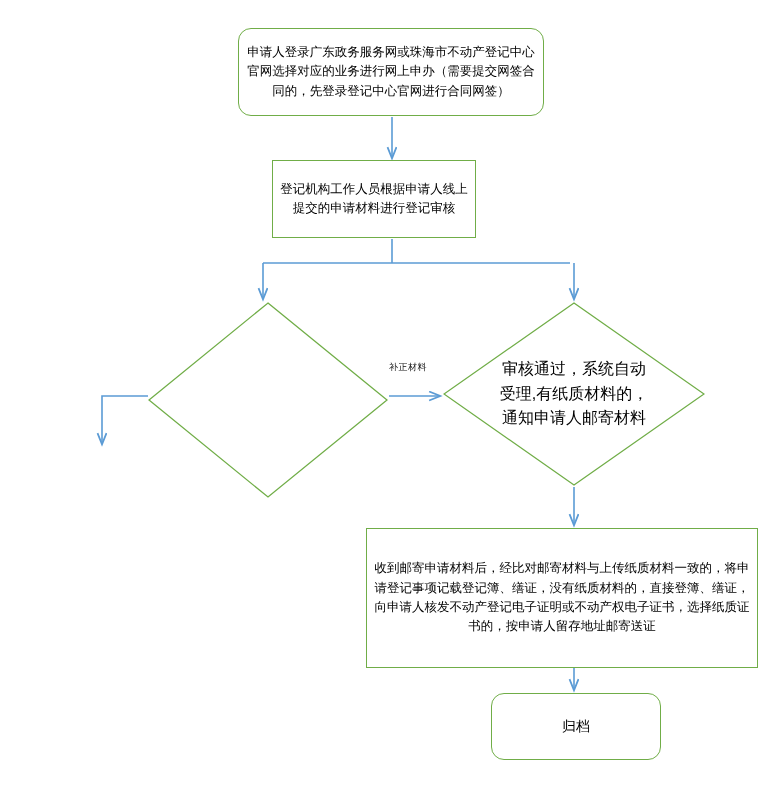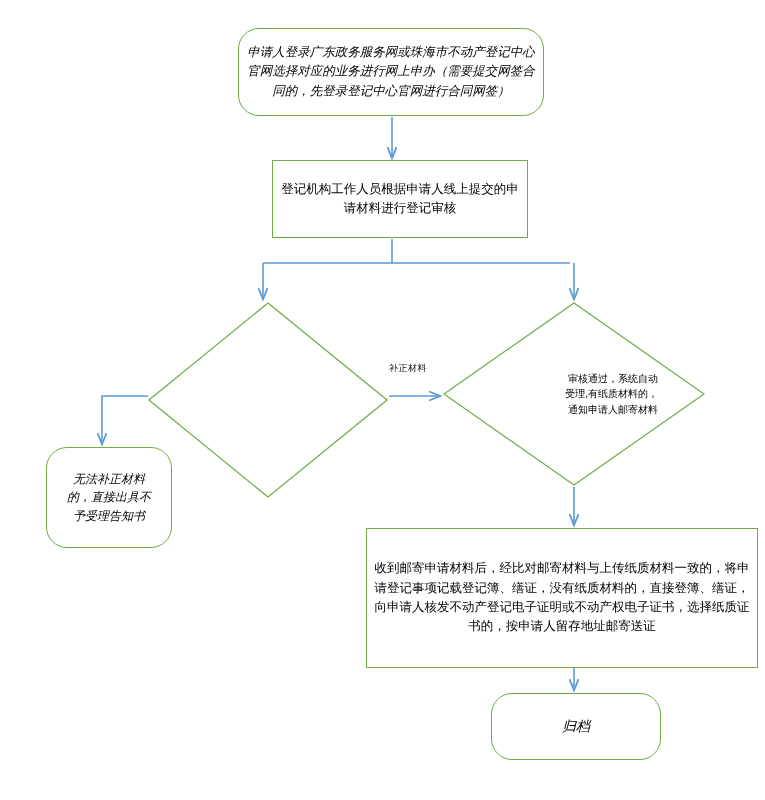--- a/index.html
+++ b/index.html
@@ -44,22 +44,21 @@
     line-height: 1.55;
   }
   .node-text {
     display: block;
     width: 100%;
     white-space: pre-line;
     padding: 0 6px;
     box-sizing: border-box;
   }
   .rounded {
-    border-radius: 21px;
-    font-style: italic;
+    border-radius: 13px;
   }
   .rect {
     border-radius: 0;
   }
   
   .diamond-wrap {
     position: absolute;
     display: flex;
     align-items: center;
     justify-content: center;
@@ -76,29 +75,30 @@
     line-height: 1.55;
     z-index: 2;
   }
   .edge-label {
     position: absolute;
     color: #111111;
     font-size: 9px;
     line-height: 1;
     white-space: nowrap;
     letter-spacing: 0.5px;
+    font-family: Liberation Mono, monospace;
   }
 
   
   #node-apply      { left: 238px; top: 28px;  width: 306px; height: 88px;  font-size: 12.5px; }
-  #node-review     { left: 272px; top: 160px; width: 256px; height: 78px;  font-size: 12.5px; }
+  #node-review     { left: 272px; top: 160px; width: 204px; height: 78px;  font-size: 12.5px; }
   #dia-reject      { left: 148px; top: 302px; width: 240px; height: 196px; }
   #dia-reject .diamond-label  { font-size: 12px; width: 150px; }
   #dia-pass        { left: 443px; top: 302px; width: 262px; height: 184px; }
-  #dia-pass .diamond-label    { font-size: 10px; width: 168px; text-align: right; }
+  #dia-pass .diamond-label    { font-size: 16px; width: 168px; }
   #node-notice     { left: 46px;  top: 447px; width: 126px; height: 101px; font-size: 12px; }
   #node-register   { left: 366px; top: 528px; width: 392px; height: 140px; font-size: 12.5px; }
   #node-archive    { left: 491px; top: 693px; width: 170px; height: 67px;  font-size: 14px; }
   #label-supplement{ left: 389px; top: 364px; }
 </style>
 </head>
 <body>
 
 <div id="flowchart-canvas">
 
@@ -159,25 +159,20 @@
 
   <div class="diamond-wrap" id="dia-pass">
     <svg width="262" height="184" viewBox="0 0 262 184" xmlns="http://www.w3.org/2000/svg">
       <polygon points="131,1 261,92 131,183 1,92" fill="#ffffff" stroke="#70AD47" stroke-width="1.3"></polygon>
     </svg>
     <span class="diamond-label">审核通过，系统自动
 受理,有纸质材料的，
 通知申请人邮寄材料</span>
   </div>
 
-  <div class="node rounded" id="node-notice">
-    <span class="node-text">无法补正材料
-的，直接出具不
-予受理告知书</span>
-  </div>
 
   <div class="node rect" id="node-register">
     <span class="node-text">收到邮寄申请材料后，经比对邮寄材料与上传纸质材料一致的，将申请登记事项记载登记簿、缮证，没有纸质材料的，直接登簿、缮证，向申请人核发不动产登记电子证明或不动产权电子证书，选择纸质证书的，按申请人留存地址邮寄送证</span>
   </div>
 
   <div class="node rounded" id="node-archive">
     <span class="node-text">归档</span>
   </div>
 
   <span class="edge-label" id="label-supplement">补正材料</span>

